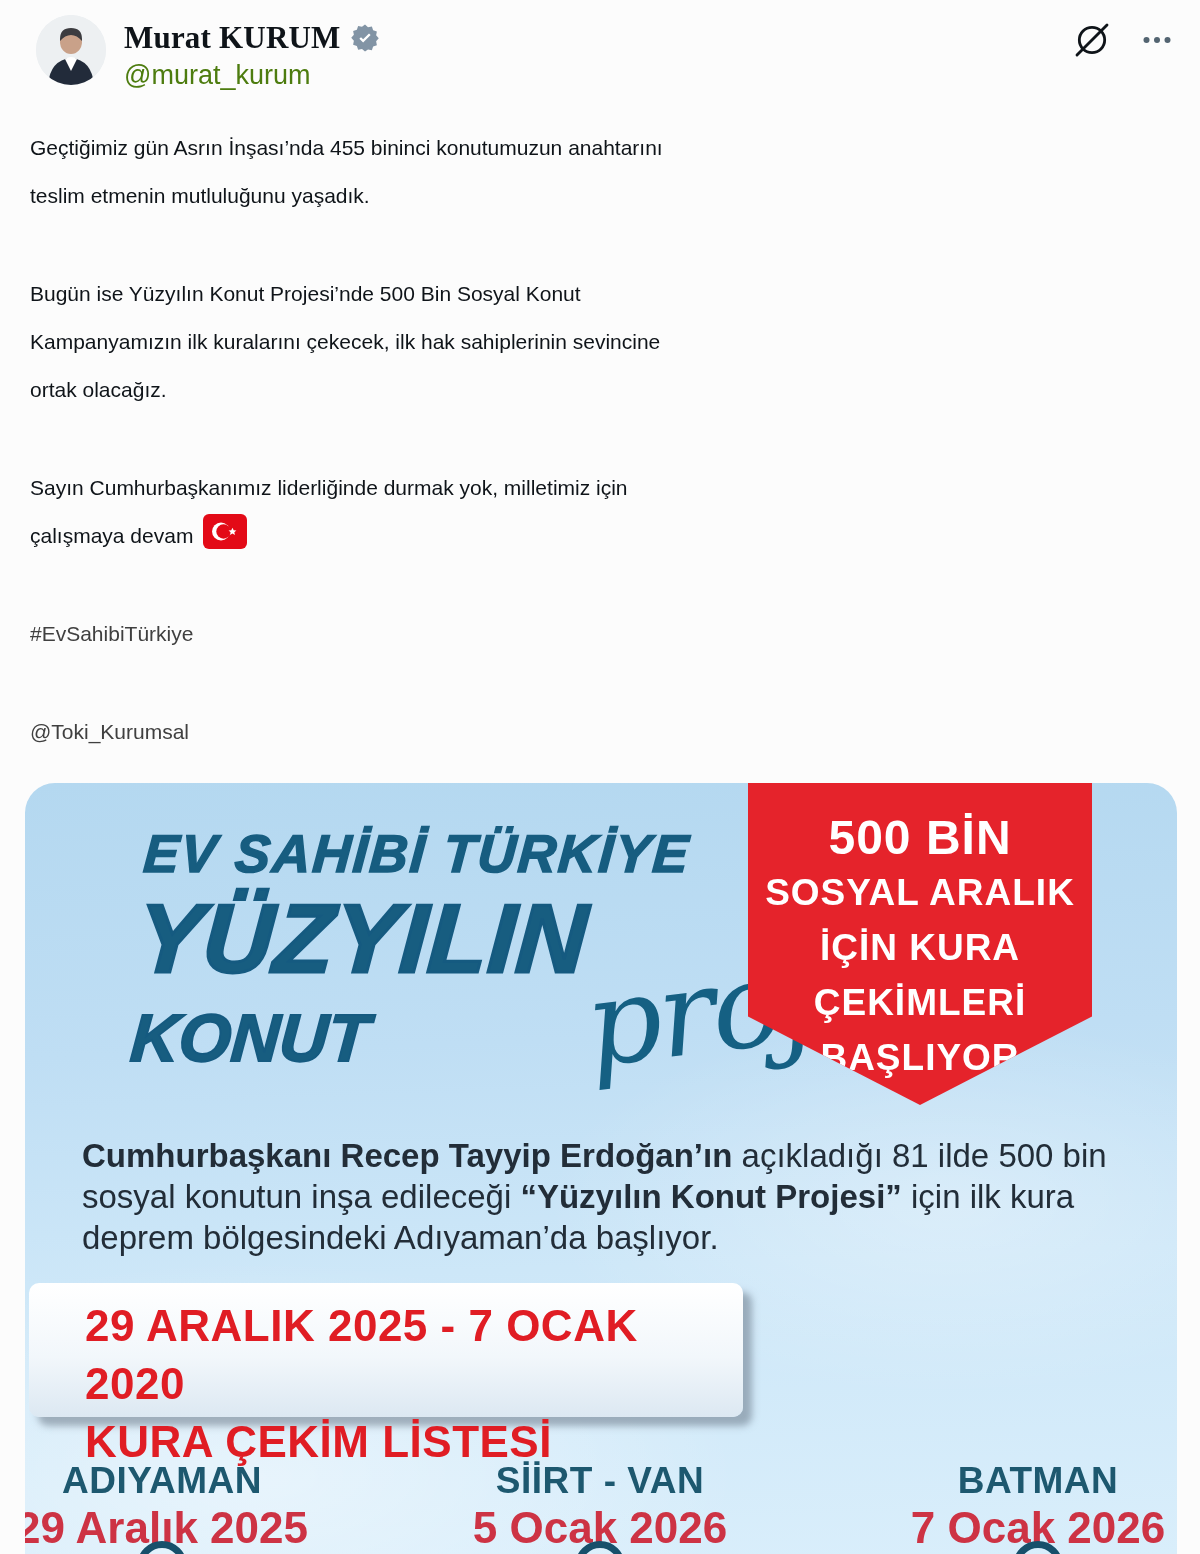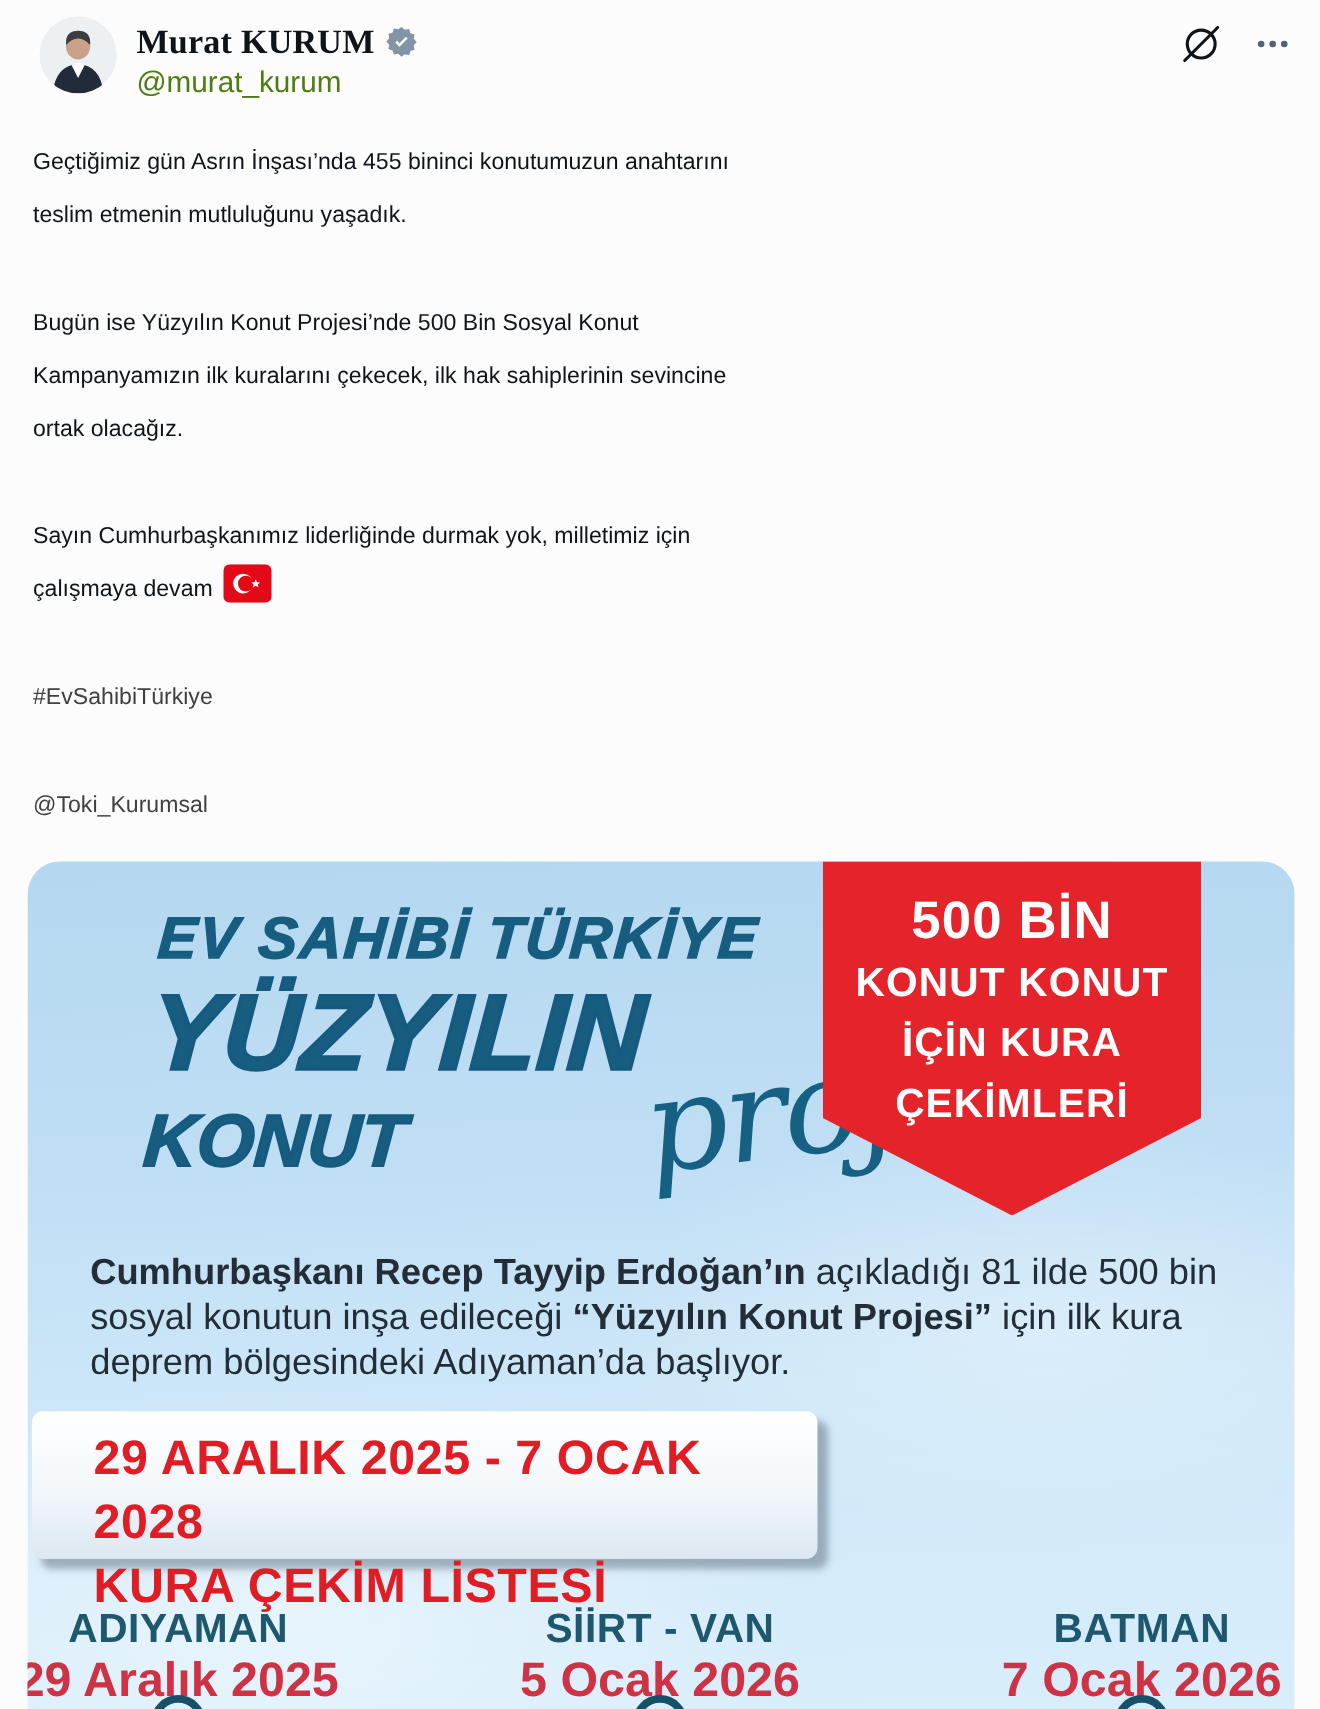--- a/index.html
+++ b/index.html
@@ -121,29 +121,30 @@
 
     <div class="p-title">
       <div class="p-t1">EV SAHİBİ TÜRKİYE</div>
       <div class="p-t2">YÜZYILIN</div>
       <div class="p-t3">KONUT</div>
     </div>
     <div class="p-script">projesi</div>
 
     <div class="ribbon">
       <div class="r1">500 BİN</div>
-      <div class="rn">KONUT KONUT</div>
+      <div class="rn">SOSYAL ARALIK</div>
       <div class="rn">İÇİN KURA</div>
       <div class="rn">ÇEKİMLERİ</div>
+      <div class="rn">BAŞLIYOR</div>
     </div>
 
     <div class="p-body"><span class="seg-bold">Cumhurbaşkanı Recep Tayyip Erdoğan’ın </span><span>açıkladığı 81 ilde 500 bin sosyal konutun inşa edileceği </span><span class="seg-bold">“Yüzyılın Konut Projesi”</span><span> için ilk kura deprem bölgesindeki Adıyaman’da başlıyor.</span></div>
 
     <div class="date-banner">
-      <div class="d1">29 ARALIK 2025 - 7 OCAK 2028</div>
+      <div class="d1">29 ARALIK 2025 - 7 OCAK 2020</div>
       <div class="d2">KURA ÇEKİM LİSTESİ</div>
     </div>
 
     <div class="sched-col sc-1">
       <div class="sched-city">ADIYAMAN</div>
       <div class="sched-date">29 Aralık 2025</div>
     </div>
     <div class="sched-col sc-2">
       <div class="sched-city">SİİRT - VAN</div>
       <div class="sched-date">5 Ocak 2026</div>

